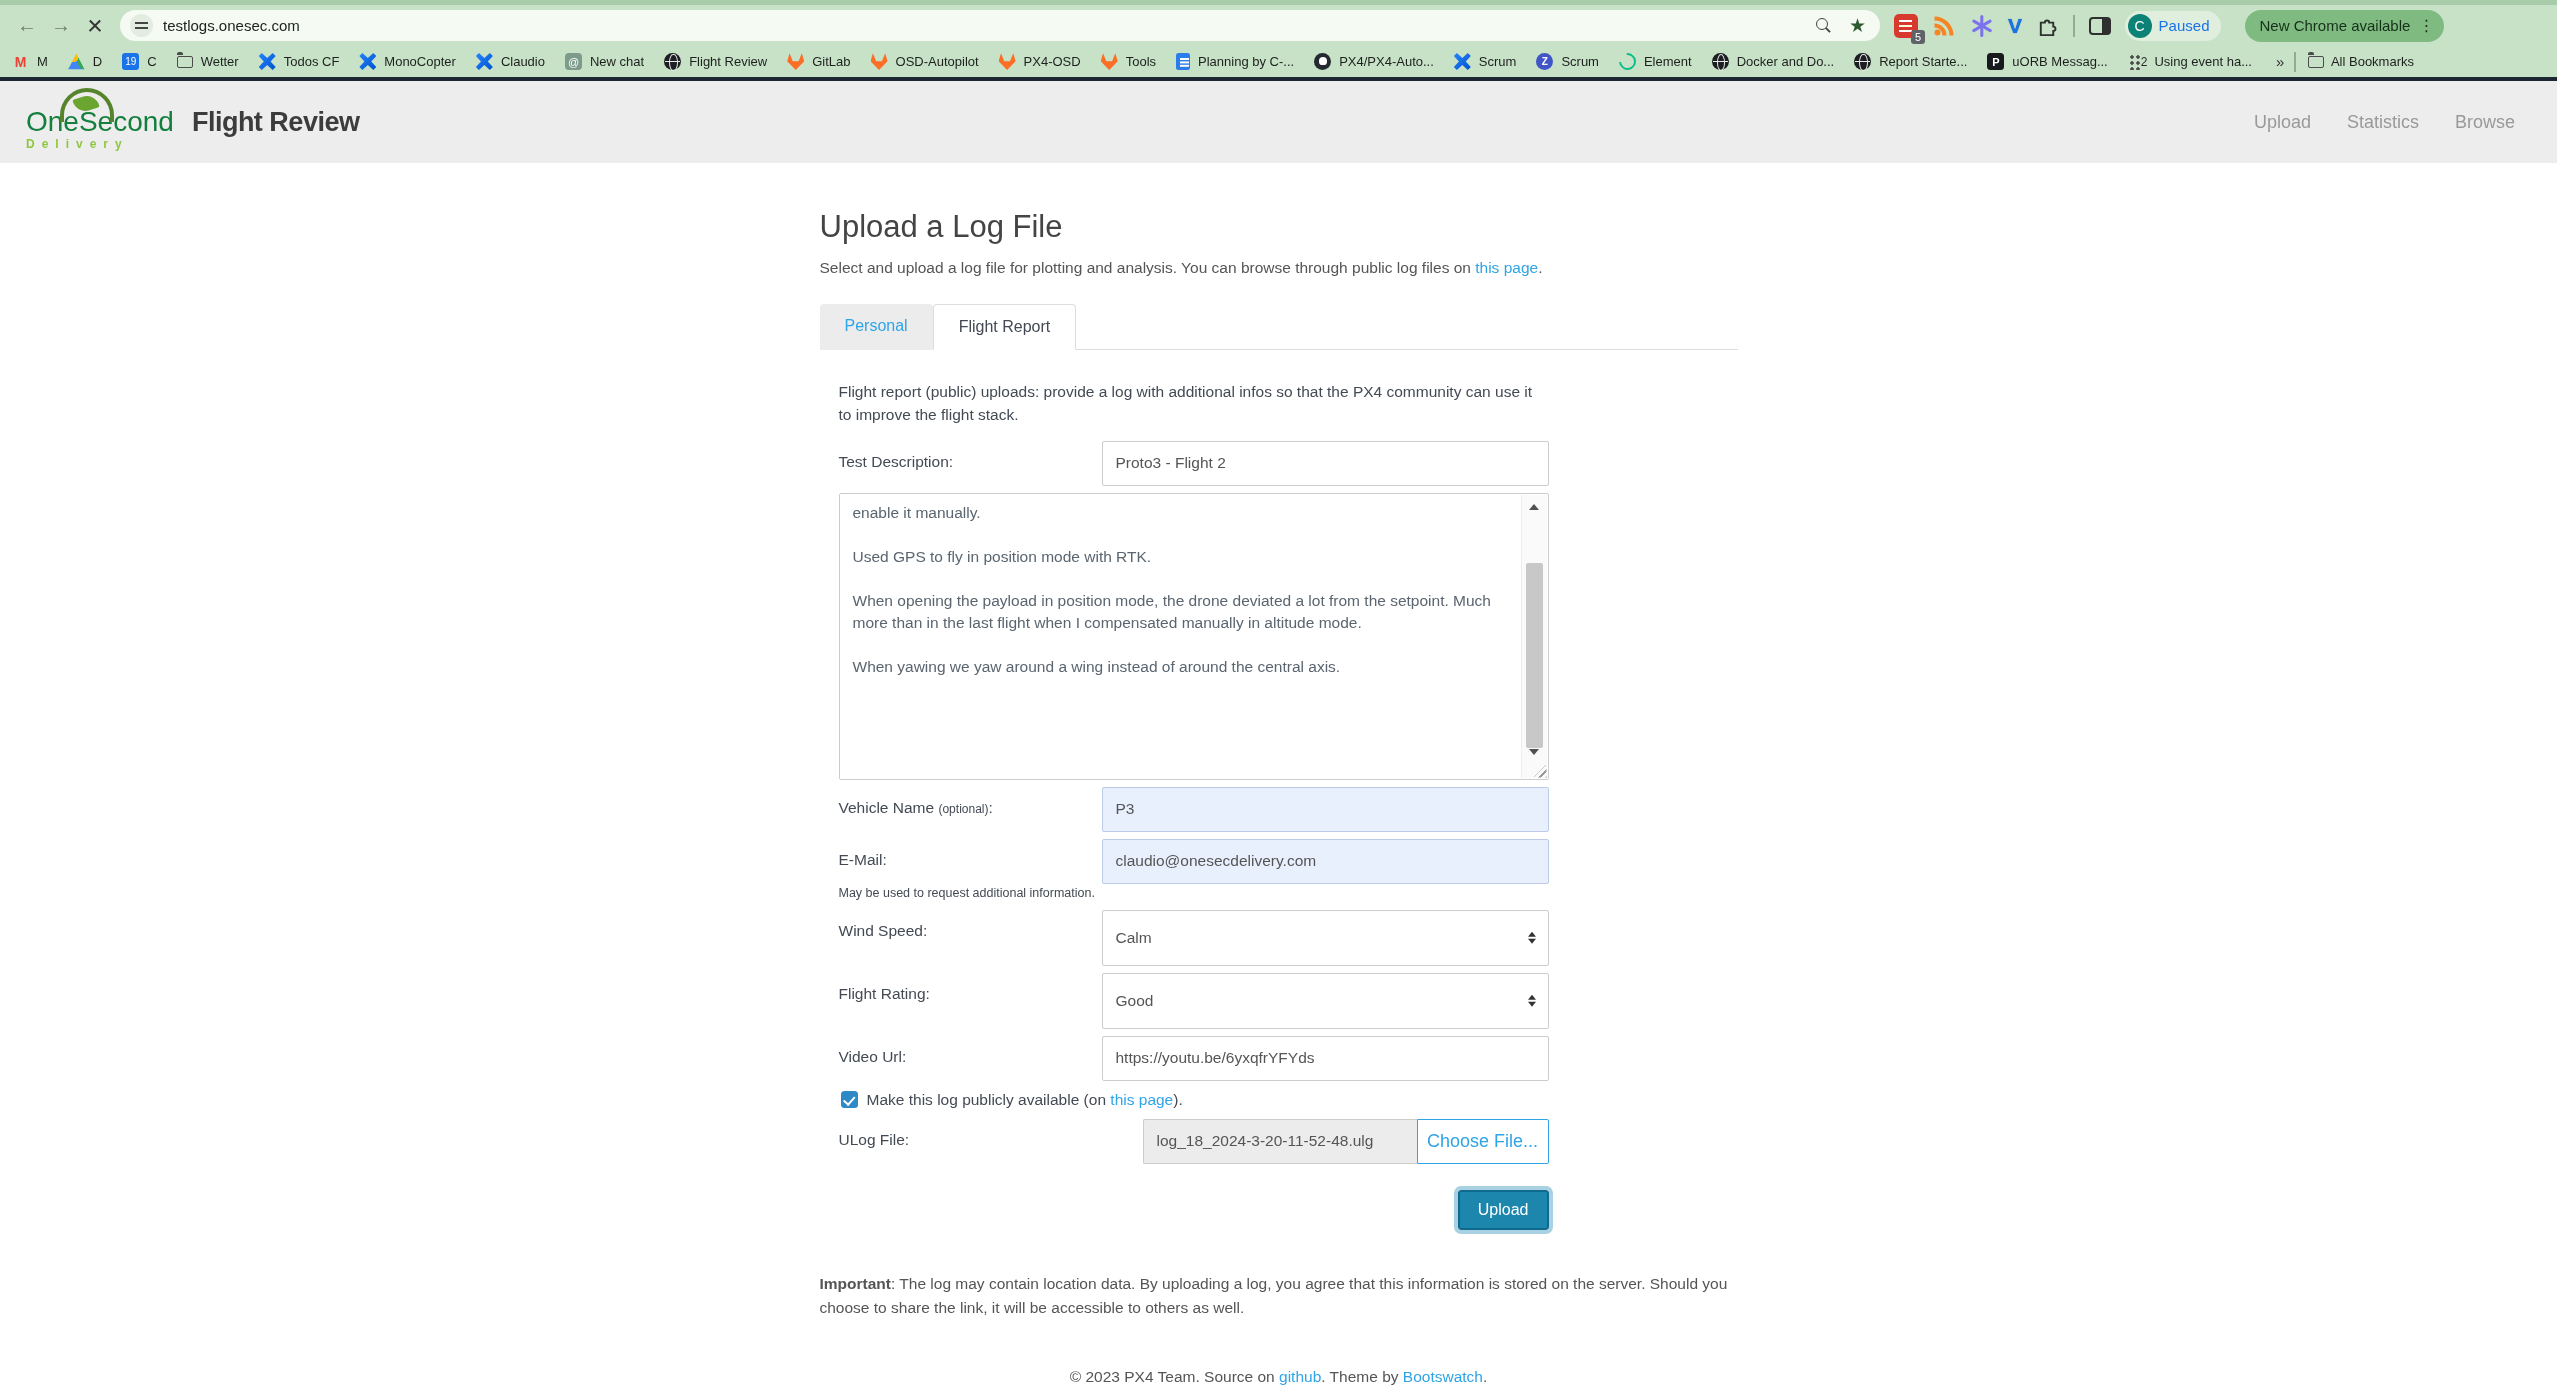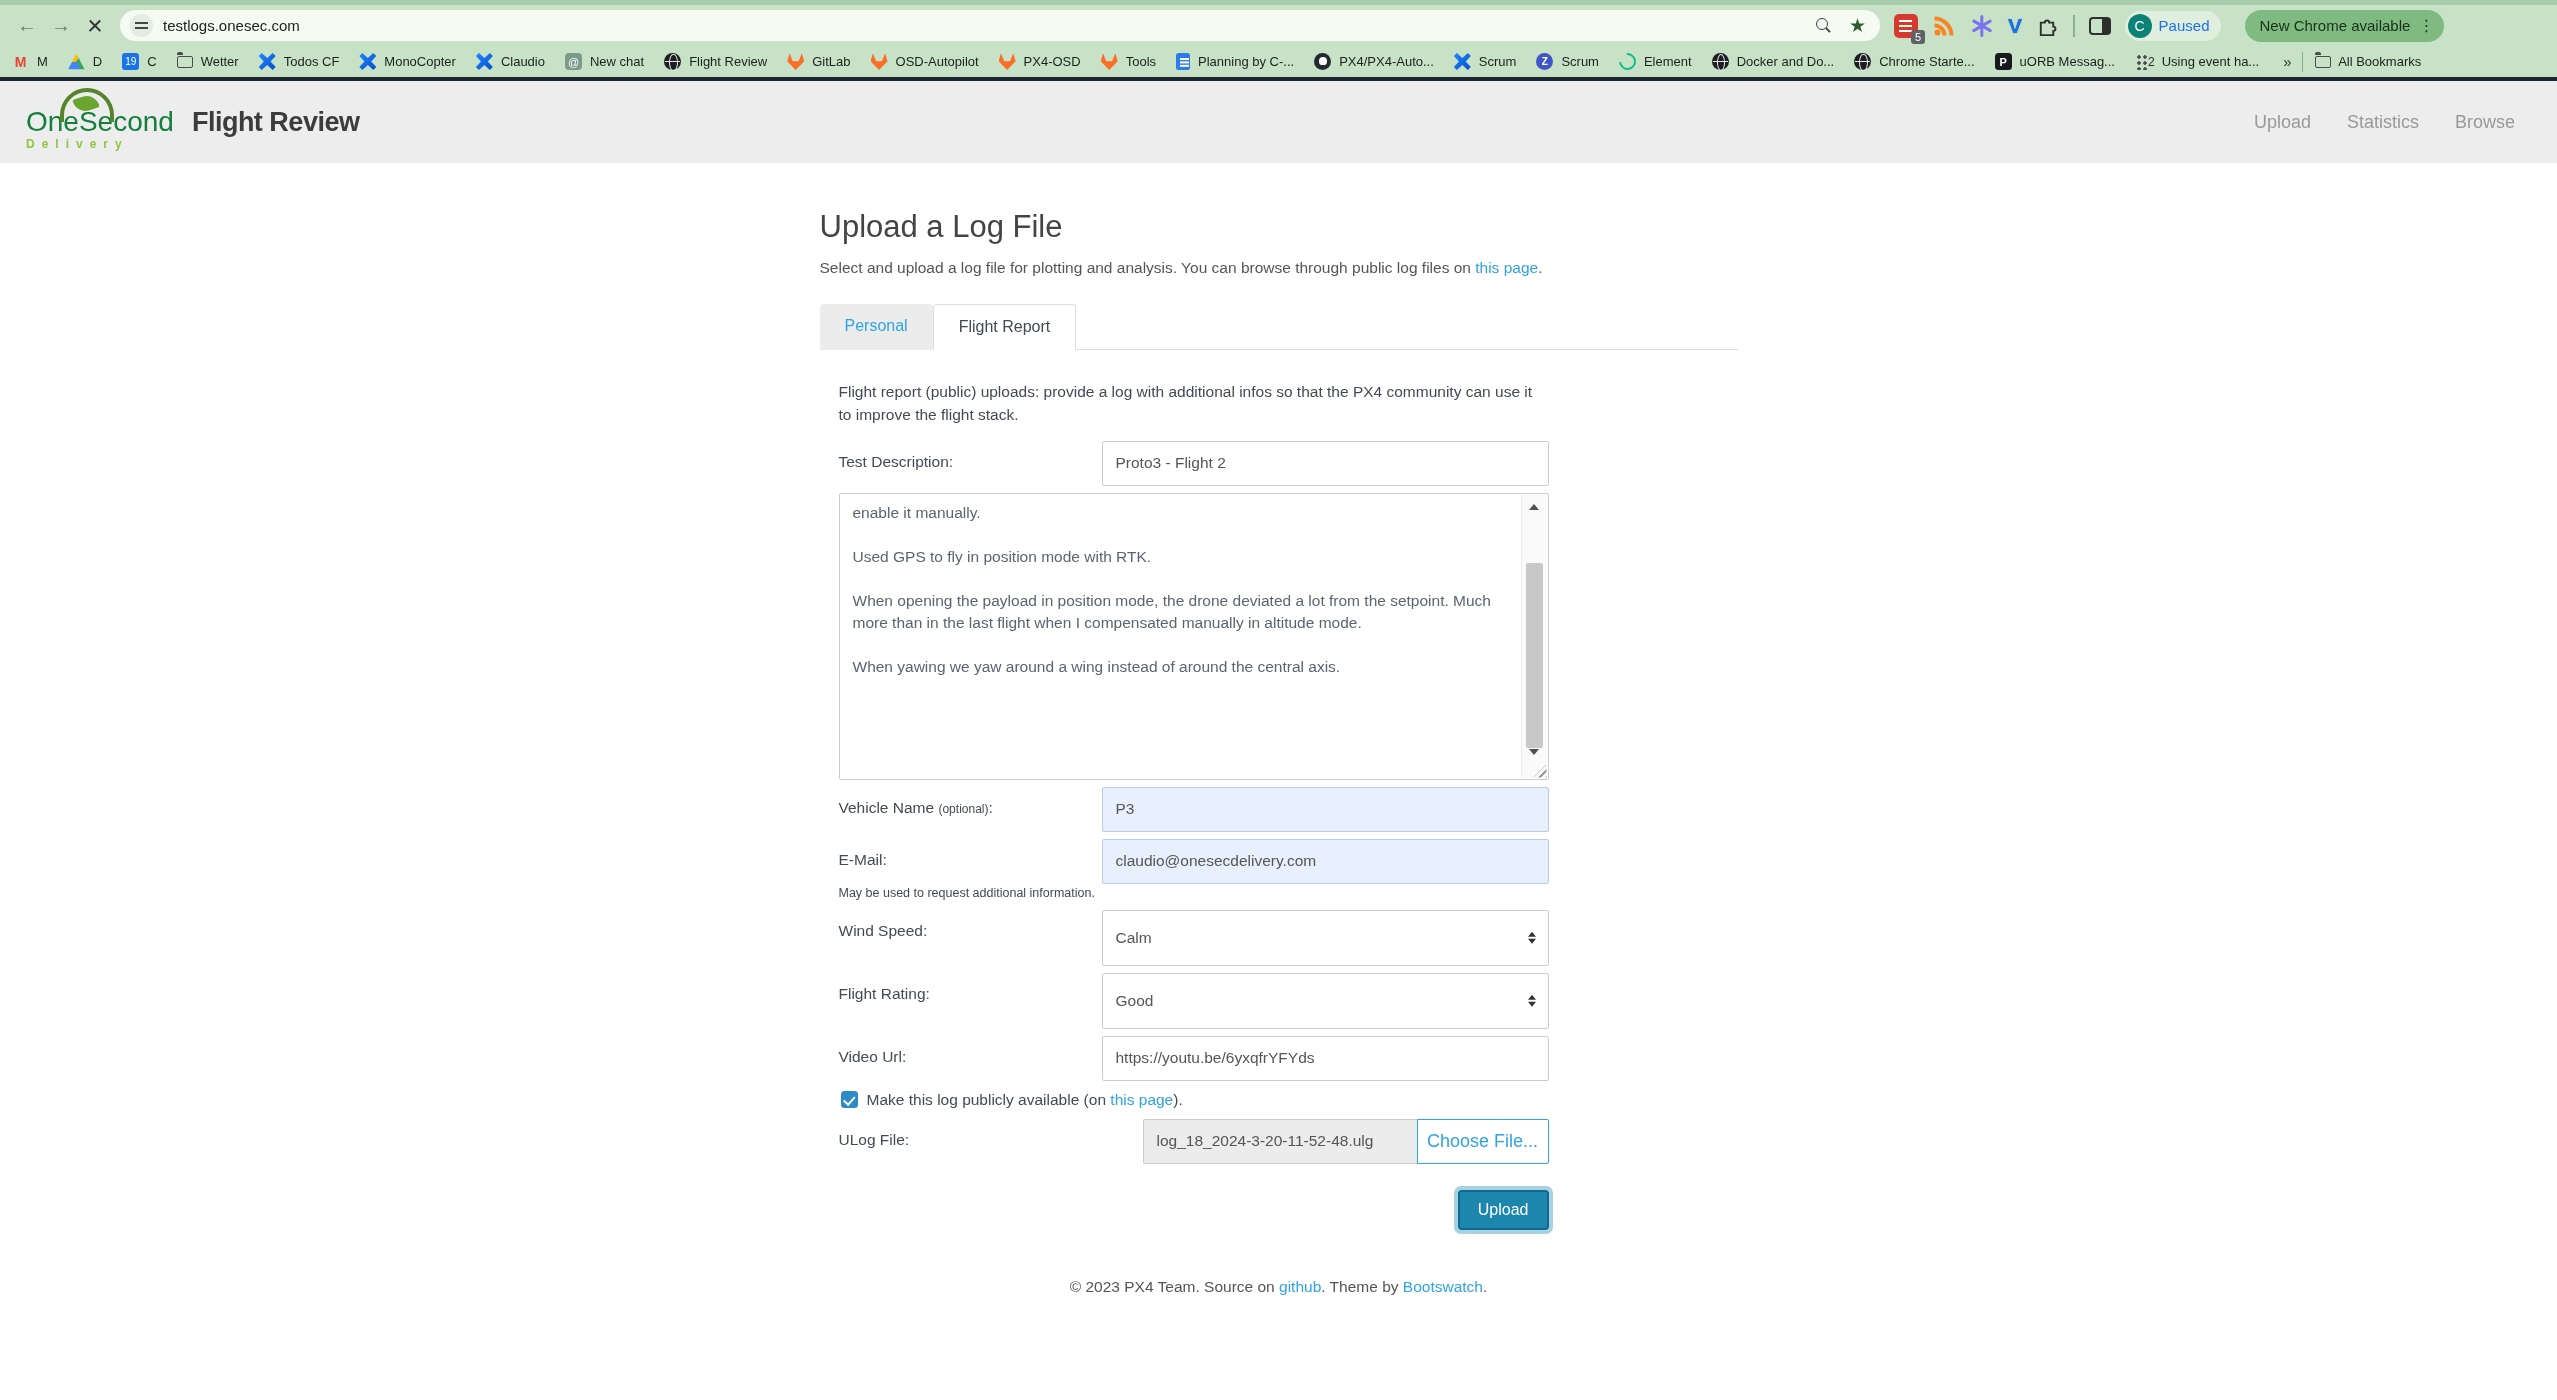--- a/index.html
+++ b/index.html
@@ -293,21 +293,21 @@
 
     <span class="bm-item">
       <span class="bm-ico bm-globe"></span>
       <span class="bm-badge"></span>
       <span class="bm-label">Docker and Do...</span>
     </span>
 
     <span class="bm-item">
       <span class="bm-ico bm-globe"></span>
       <span class="bm-badge"></span>
-      <span class="bm-label">Chrome Starte...</span>
+      <span class="bm-label">Report Starte...</span>
     </span>
 
     <span class="bm-item">
       <span class="bm-ico bm-uorb">P</span>
       <span class="bm-badge"></span>
       <span class="bm-label">uORB Messag...</span>
     </span>
 
     <span class="bm-item">
       <span class="bm-ico bm-grid"></span>
@@ -432,15 +432,16 @@
           <div class="choosebtn">Choose File...</div>
         </div>
       </div>
     </div>
 
     <div class="upload-row">
       <button class="upload-btn">Upload</button>
     </div>
   </div>
 
+  <p class="important"><b>Important</b><span>: The log may contain location data. By uploading a log, you agree that this information is stored on the server. Should you choose to share the link, it will be accessible to others as well.</span></p>
 
   <p class="footer"><span>© 2023 PX4 Team. Source on </span><a href="#" class="blue">github</a><span>. Theme by </span><a href="#" class="blue">Bootswatch</a><span>.</span></p>
 </div>
 
 </body></html>

